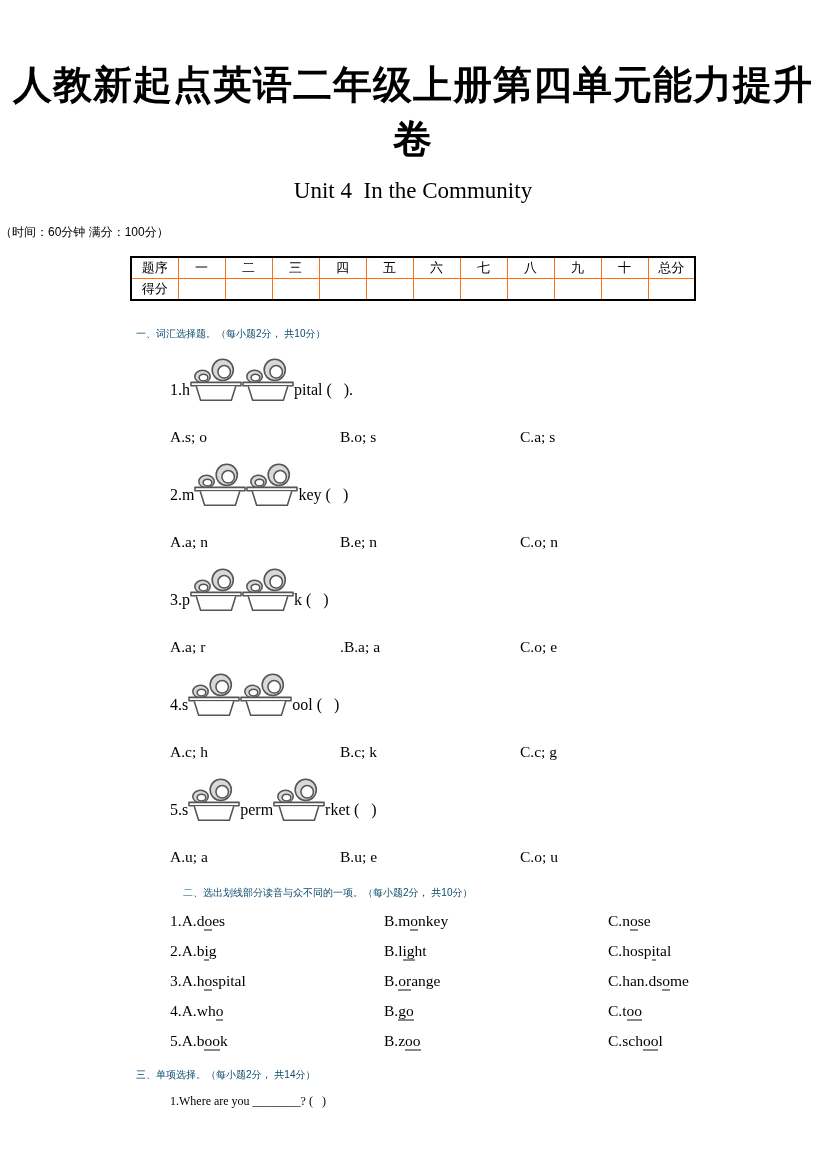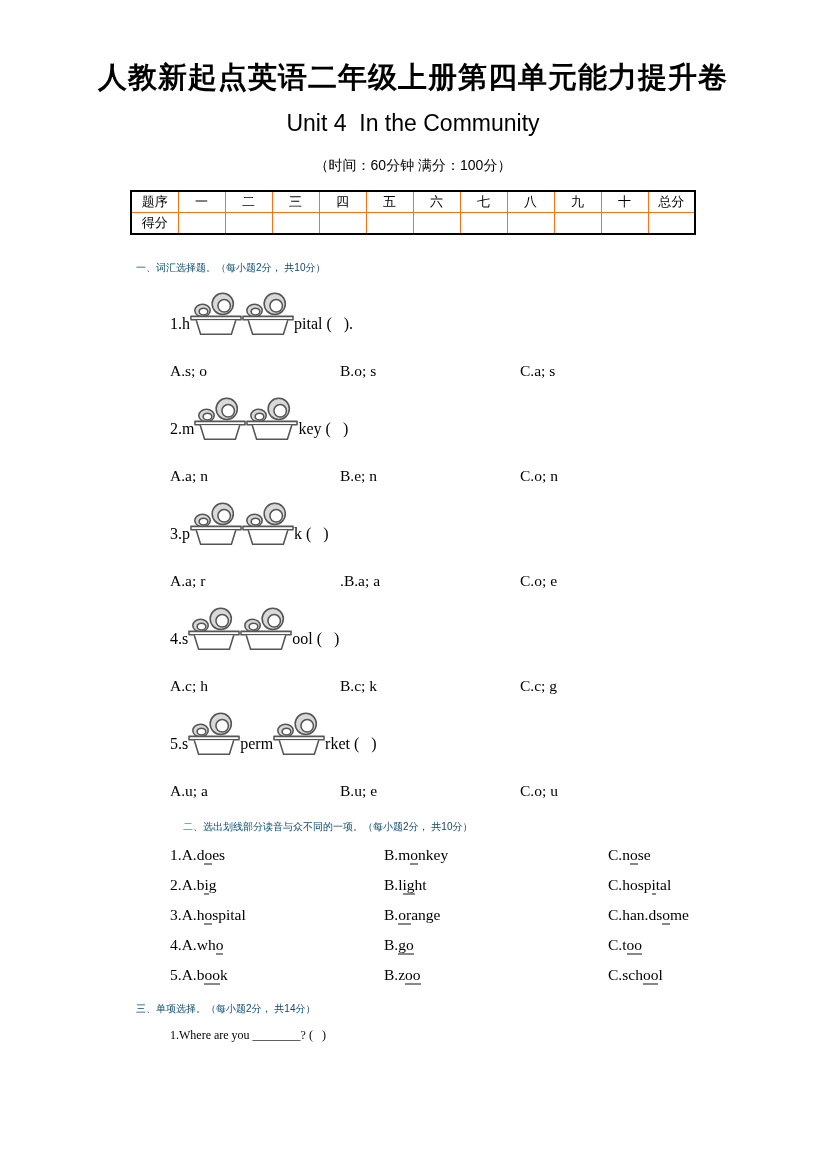--- a/index.html
+++ b/index.html
@@ -3,28 +3,28 @@
 <meta charset="utf-8">
 <style>
   html,body { margin:0; padding:0; background:#ffffff; }
   .page {
     position:relative; width:826px; height:1169px; background:#fff;
     color:#000; font-family:"Liberation Serif", serif; overflow:hidden;
   }
   .exam-title {
     padding-top:58px; text-align:center;
     font-family:"Liberation Sans", sans-serif;
-    font-weight:bold; font-size:29px; letter-spacing:1px;
+    font-weight:bold; font-size:39px; letter-spacing:1px;
   }
   .unit-title {
     text-align:center; font-size:23px; margin-top:12px;
-    font-family:Liberation Sans, sans-serif; white-space:pre;
+    font-family:Liberation Serif, serif; white-space:pre;
   }
   .exam-info {
-    text-align:center; font-size:14px; margin-top:20px;
+    text-align:left; font-size:12px; margin-top:20px;
     font-family:"Liberation Sans", sans-serif;
   }
   table.score {
     border-collapse:collapse; table-layout:fixed; width:566px;
     margin:15px auto 0 auto; border:2px solid #000;
     font-family:"Liberation Sans", sans-serif; font-size:13px;
   }
   table.score td {
     border:1px solid #f97316; height:20px; text-align:center; padding:0;
     overflow:hidden;

